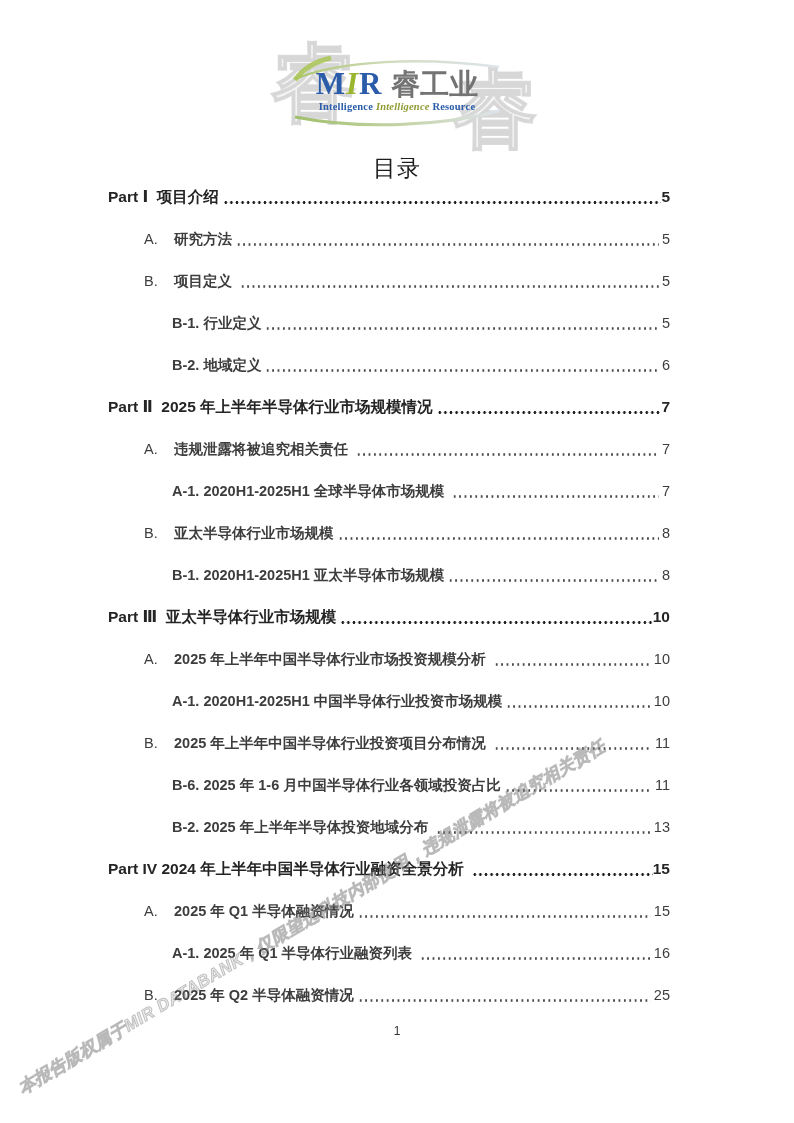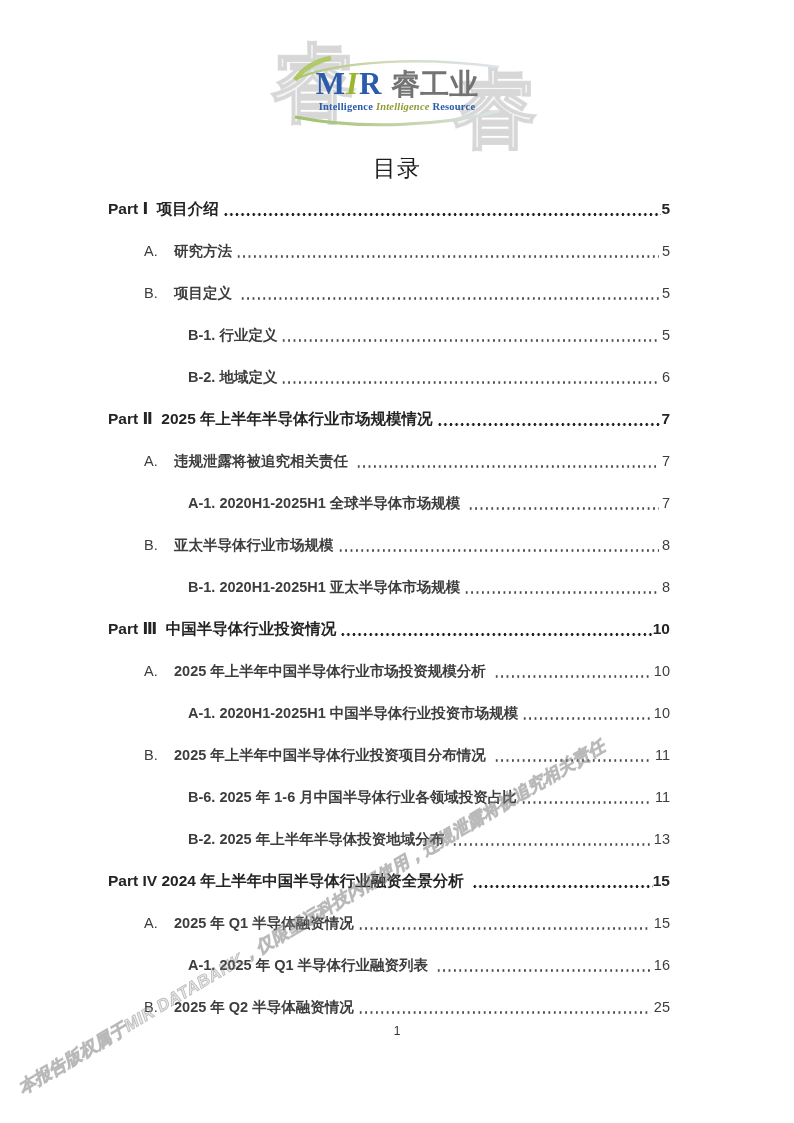--- a/index.html
+++ b/index.html
@@ -66,21 +66,21 @@
     text-align: center;
     font-size: 23px; font-weight: 400; color: #1c1c1c;
     letter-spacing: 1px;
     z-index: 2;
     margin-top: 13px;
   }
 
   
   .toc {
     position: absolute;
-    left: 108px; top: 196px;
+    left: 108px; top: 184px;
     width: 562px;
     z-index: 2;
   }
   .toc-row {
     display: flex;
     height: 42px;
     padding-top: 3px;
     align-items: flex-start;
   }
   .toc-row > span { line-height: 20px; }
@@ -105,21 +105,21 @@
     background-position: left 14px;
   }
   .toc-page {
     font-size: 14.5px;
     color: #3d3d3d;
     text-align: right;
   }
   
   .level-a .toc-num { display: inline-block; margin-left: 36px; width: 30px; }
   
-  .level-sub .toc-label { margin-left: 80px; }
+  .level-sub .toc-label { margin-left: 64px; }
   
   .level-part .toc-label,
   .level-part .toc-page {
     font-weight: 700;
     font-size: 15.5px;
     color: #242424;
   }
   .level-part .toc-leader {
     background-image: radial-gradient(circle, #1f1f1f 1.3px, rgba(0,0,0,0) 1.5px);
     background-size: 5.6px 3.4px;
@@ -253,21 +253,21 @@
 
   <div class="toc-row level-sub">
 
     <span class="toc-label">B-1. 2020H1-2025H1 亚太半导体市场规模</span>
     <span class="toc-leader"></span>
     <span class="toc-page">8</span>
   </div>
 
   <div class="toc-row level-part">
 
-    <span class="toc-label">Part Ⅲ  中国半导体行业投资情况</span>
+    <span class="toc-label">Part Ⅲ  亚太半导体行业市场规模</span>
     <span class="toc-leader"></span>
     <span class="toc-page">10</span>
   </div>
 
   <div class="toc-row level-a">
     <span class="toc-num">A.</span>
     <span class="toc-label">2025 年上半年中国半导体行业市场投资规模分析 </span>
     <span class="toc-leader"></span>
     <span class="toc-page">10</span>
   </div>

